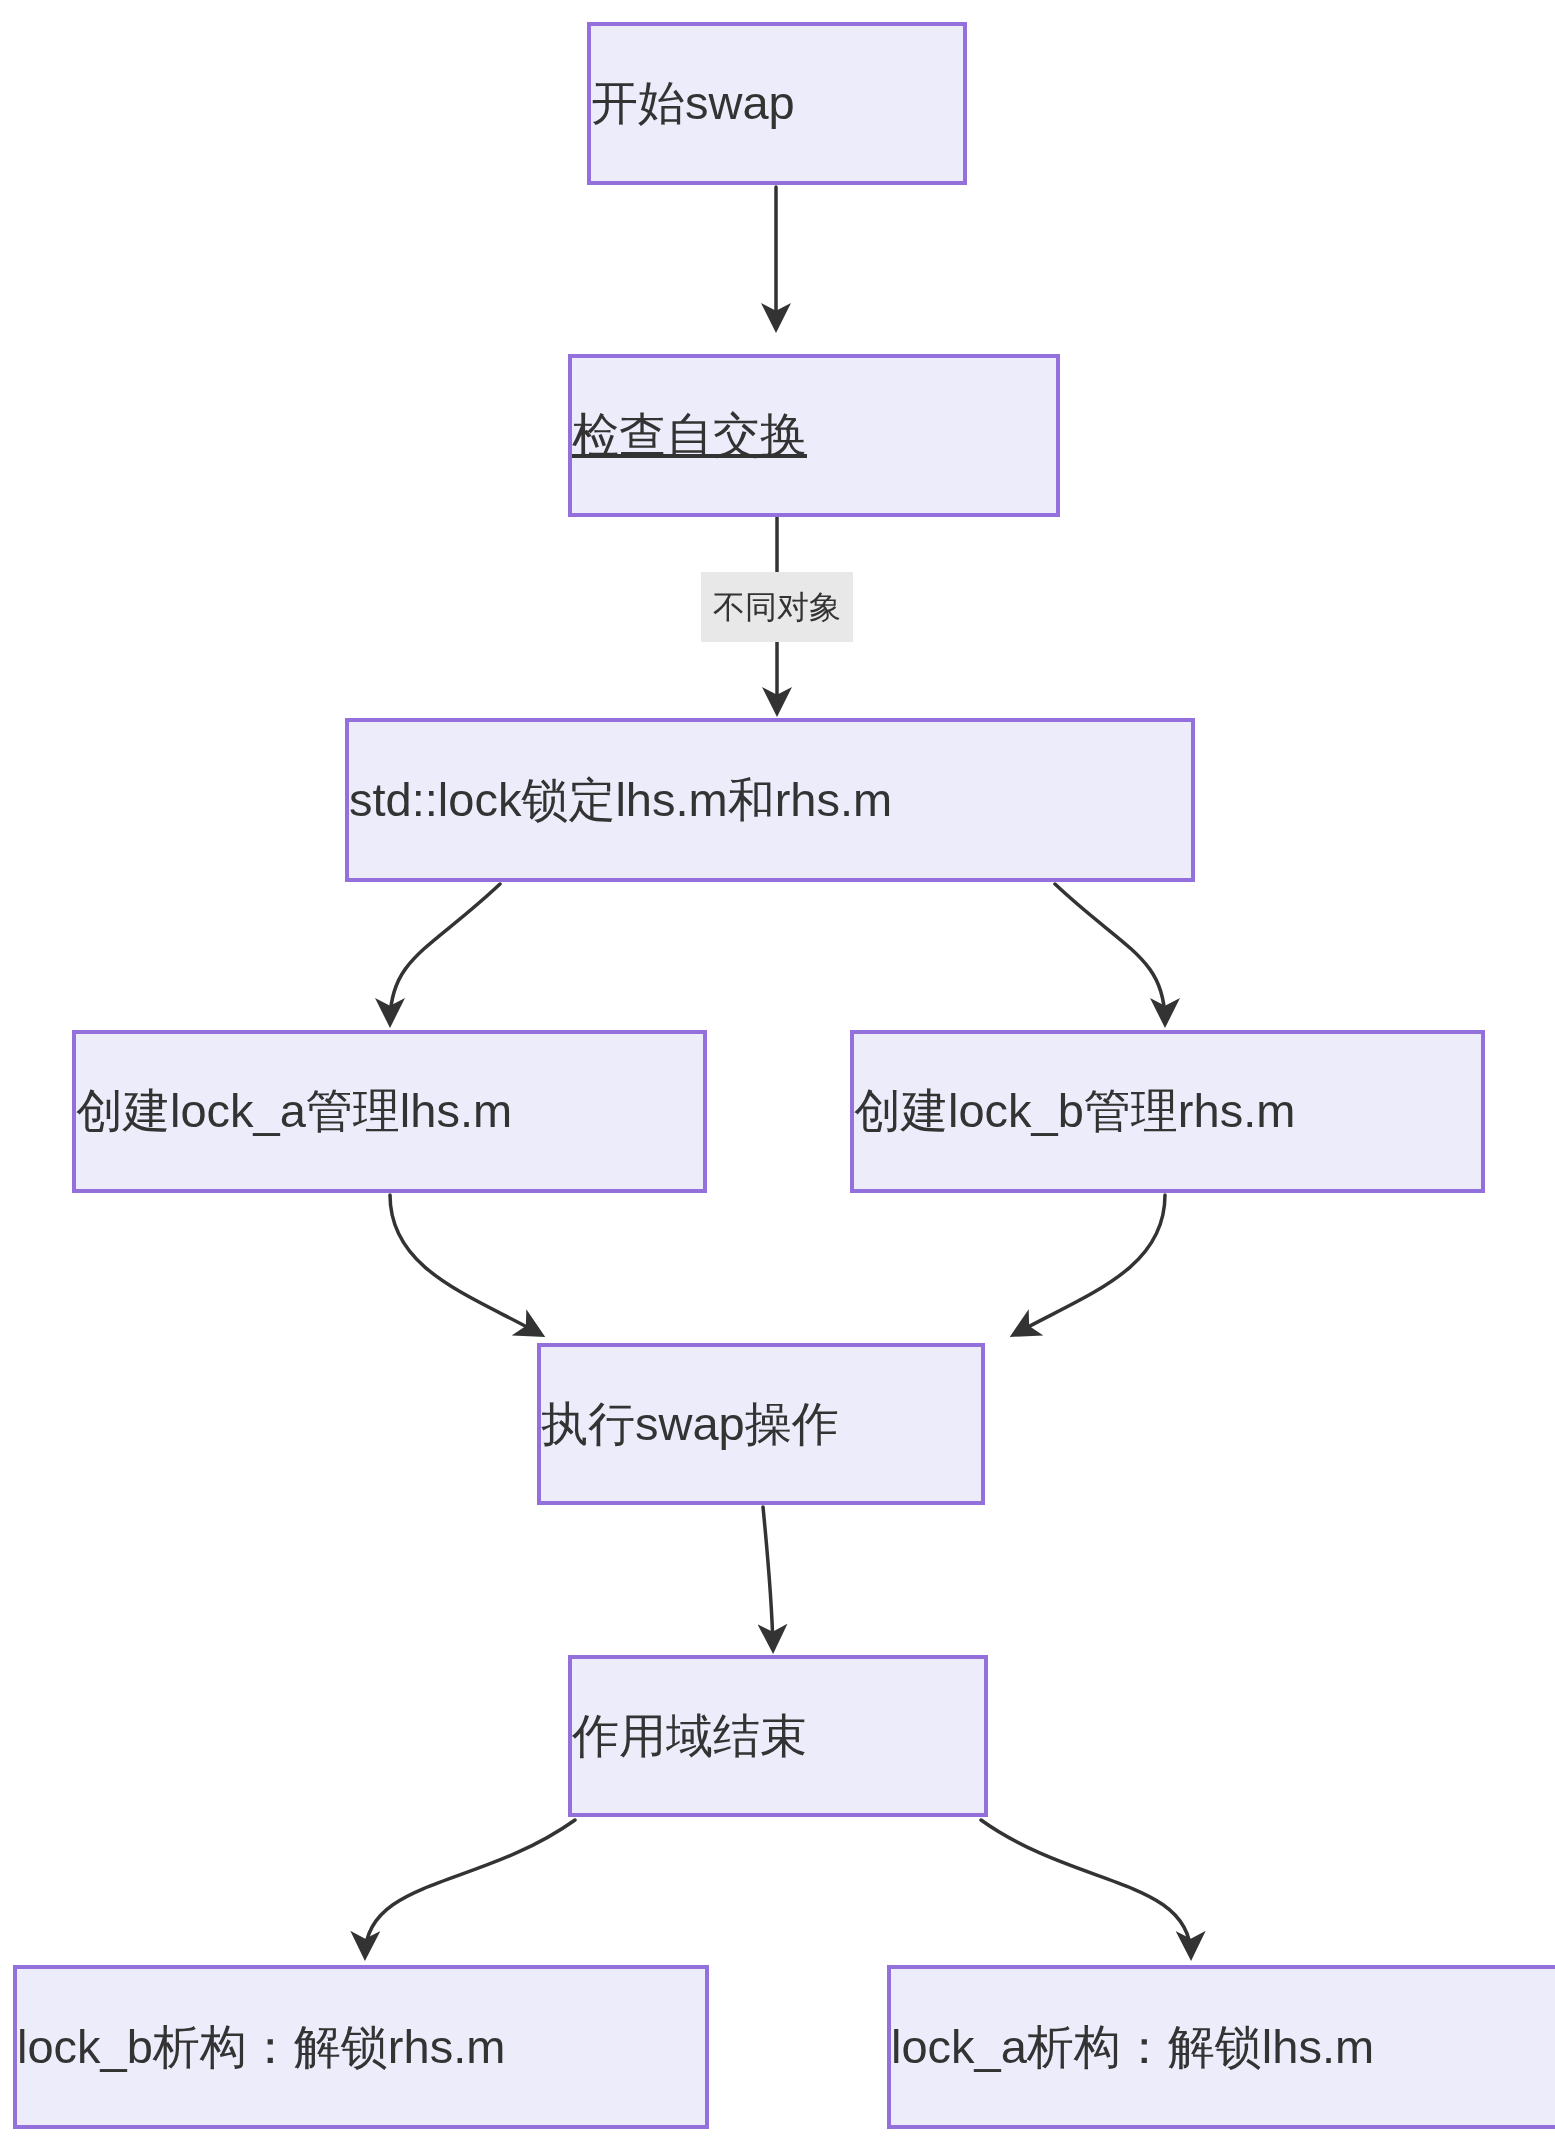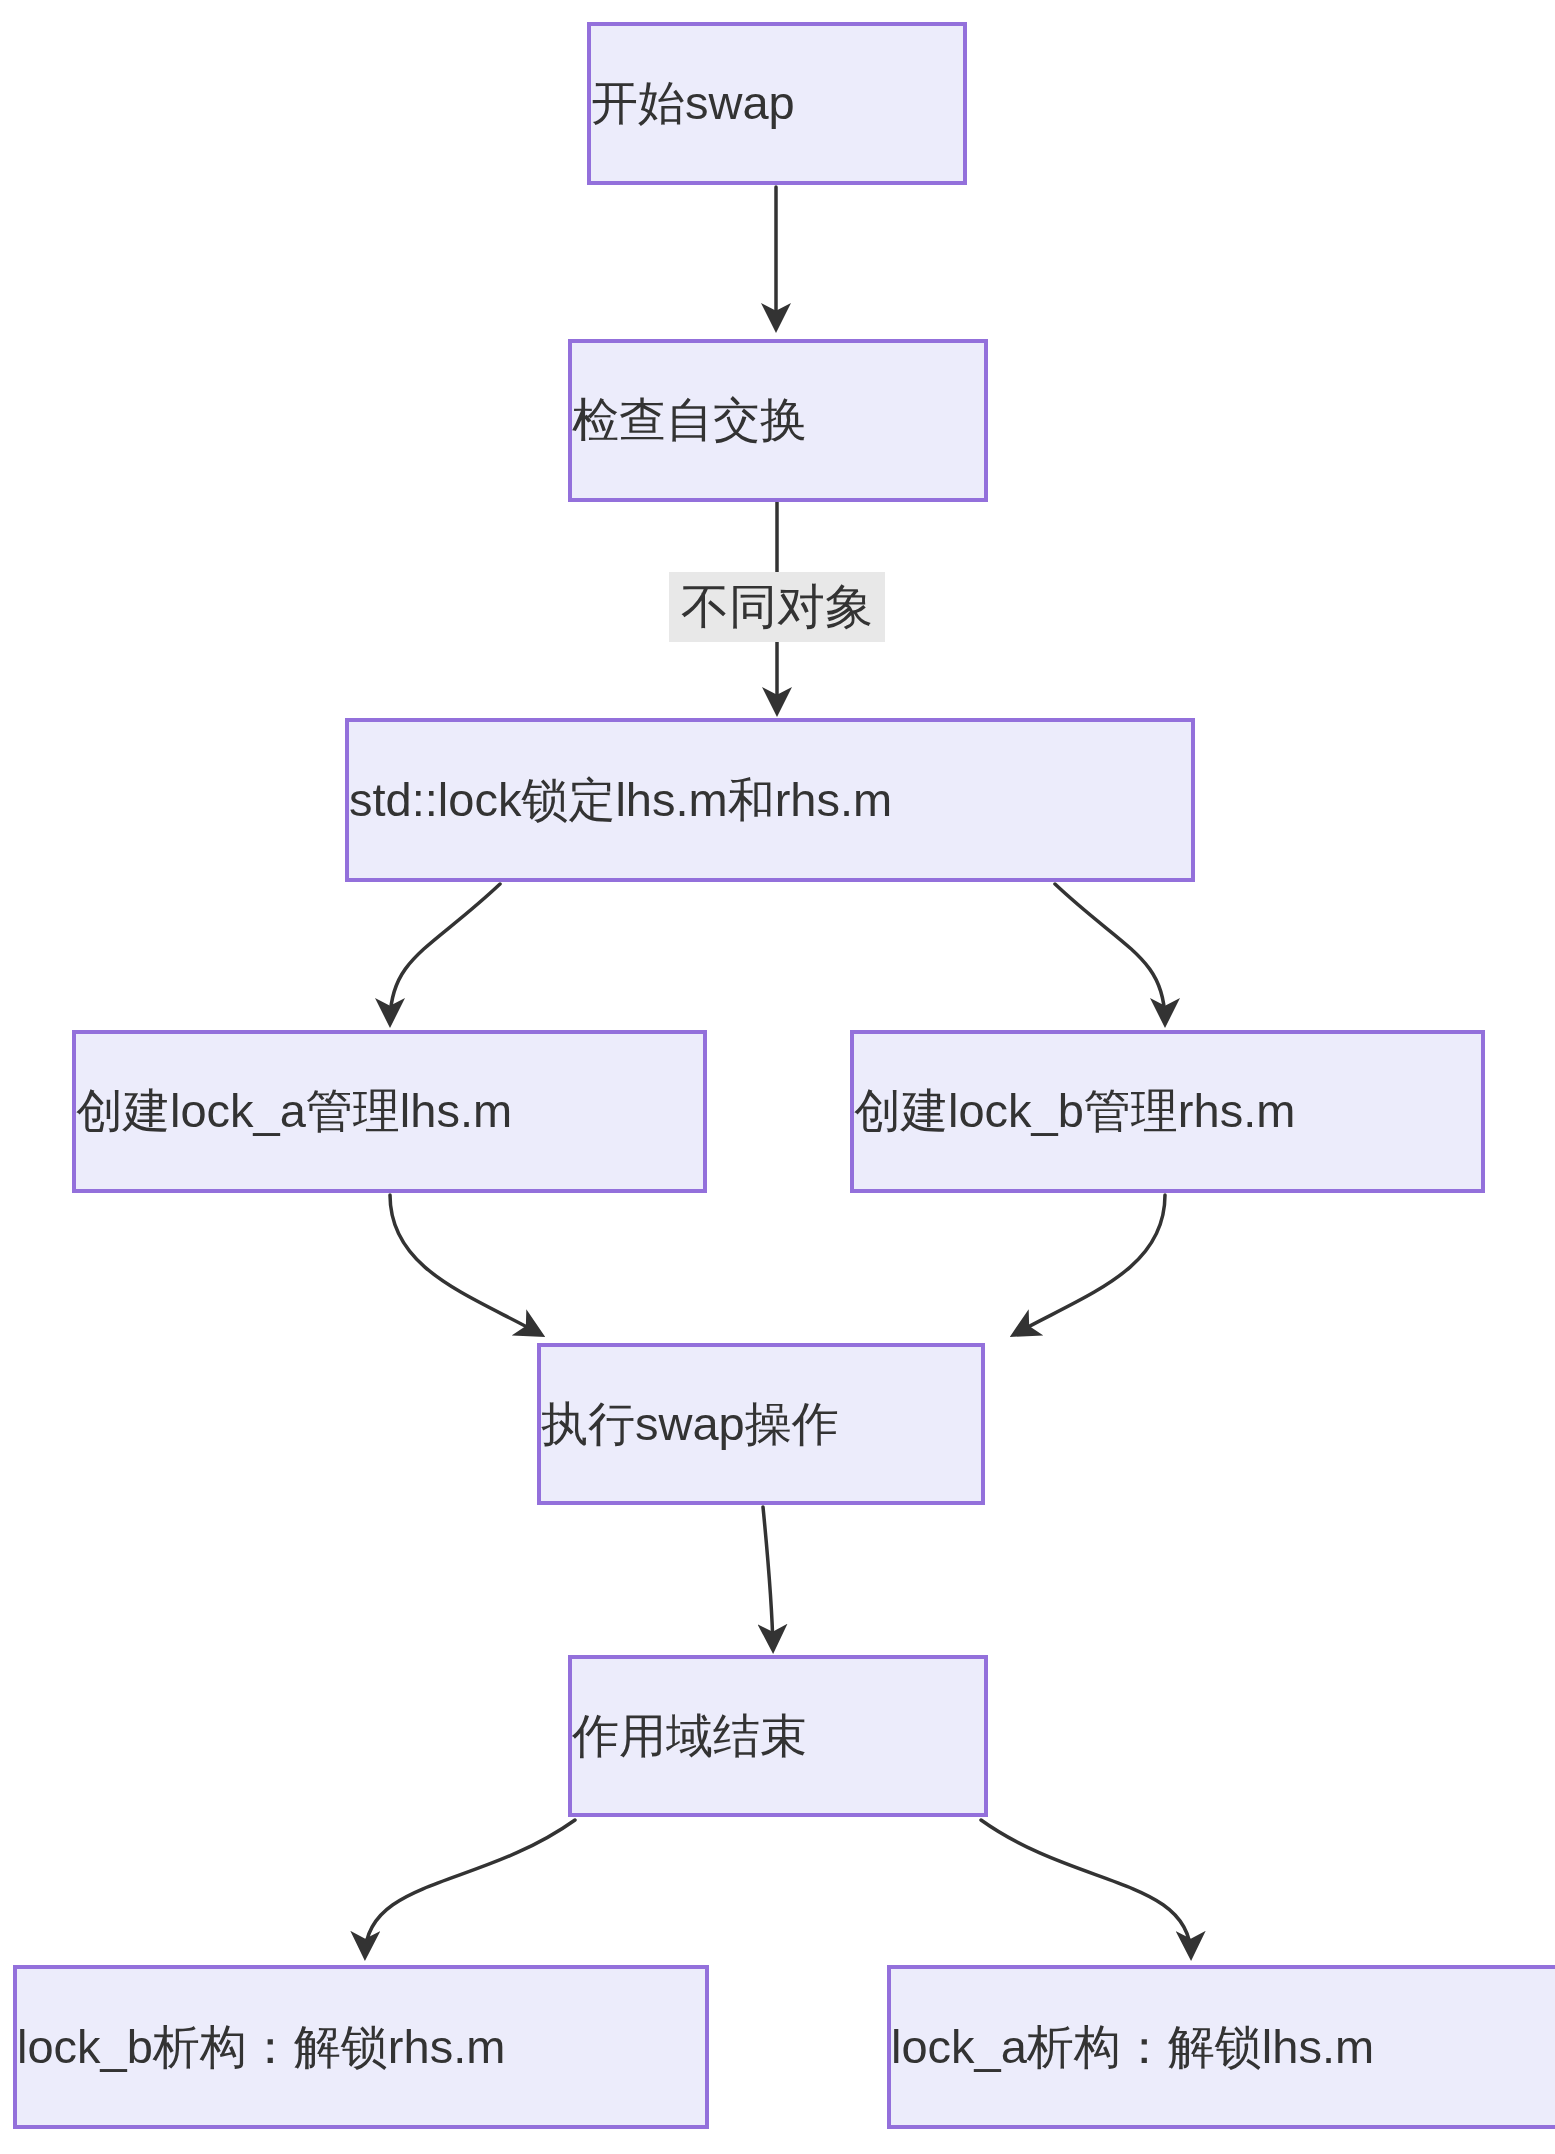--- a/index.html
+++ b/index.html
@@ -52,21 +52,21 @@
   }
 
   .edge-label {
     position: absolute;
     z-index: 3;
     left: 777px;
     top: 572px;
     transform: translateX(-50%);
     background: var(--label-bg);
     color: var(--text-color);
-    font-size: 48px;
+    font-size: 32px;
     line-height: 54px;
     padding: 8px 12px;
     white-space: nowrap;
   }
 
   .watermark {
     position: absolute;
     z-index: 4;
     right: 4px;
     top: 2102px;
@@ -105,21 +105,21 @@
 
     <path class="edge" d="M 575 1820 C 480 1888, 366 1878, 365 1955" marker-end="url(#arrow)"></path>
 
     <path class="edge" d="M 981 1820 C 1076 1888, 1190 1878, 1191 1955" marker-end="url(#arrow)"></path>
   </svg>
 
   <div class="node" style="left:587px; top:22px; width:380px; height:163px;">
     <span>开始swap</span>
   </div>
 
-  <div class="node" style="left:568px; top:339px; width:420px; height:163px;">
+  <div class="node" style="left:568px; top:354px; width:492px; height:163px;text-decoration:underline;">
     <span>检查自交换</span>
   </div>
 
   <div class="node" style="left:345px; top:718px; width:850px; height:164px;">
     <span>std::lock锁定lhs.m和rhs.m</span>
   </div>
 
   <div class="node" style="left:72px; top:1030px; width:635px; height:163px;">
     <span>创建lock_a管理lhs.m</span>
   </div>

